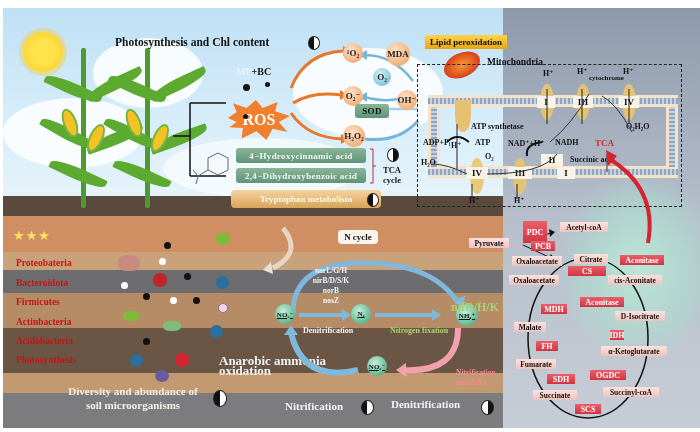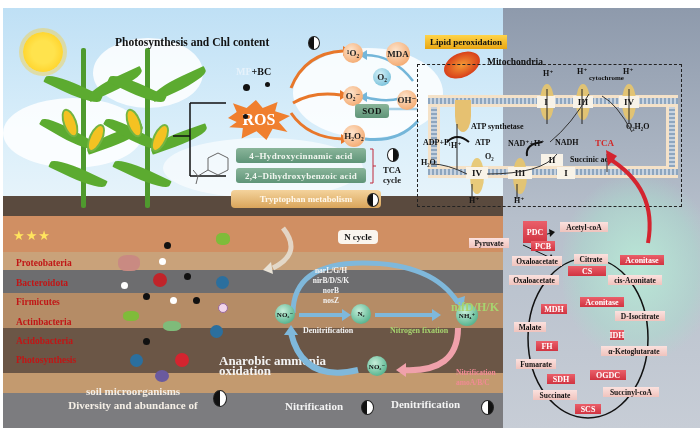--- a/index.html
+++ b/index.html
@@ -28,21 +28,21 @@
 
   
   .stalk { width: 5px; background: #4f9a2e; border-radius: 2px; }
   .leaf { width: 60px; height: 12px; background: #5cab30; border-radius: 60% 5% 60% 5%; }
   .cob { width: 14px; height: 30px; border-radius: 50%; background: #f4c222; border: 2px solid #73b443; }
 
   .title-text { font-weight: bold; color: #111; }
   .bubble { border-radius: 50%; display: flex; align-items: center; justify-content: center; font-weight: bold; font-size: 9px; color: #222; }
   .bubble.orange { background: radial-gradient(circle at 40% 35%, #fde4cc 0%, #f5b07a 70%, #ee9a5a 100%); }
   .bubble.blue { background: radial-gradient(circle at 40% 35%, #d6f1f7 0%, #83c6de 70%, #5eadc9 100%); }
-  .bubble.teal { background: radial-gradient(circle at 40% 35%, #c6eed9 0%, #5fb894 70%, #3d9a78 100%); color: #111; }
+  .bubble.teal { background: radial-gradient(circle at 40% 35%, #c6eed9 0%, #5fb894 70%, #3d9a78 100%); color: #111; text-decoration: underline; }
 
   .ros { left: 225px; top: 92px; width: 62px; height: 40px; background: #f07f2e; clip-path: polygon(0% 45%, 14% 30%, 8% 8%, 30% 20%, 45% 0%, 56% 20%, 80% 5%, 76% 28%, 100% 40%, 82% 55%, 96% 80%, 72% 72%, 62% 100%, 46% 78%, 22% 96%, 24% 70%, 2% 68%, 14% 55%); display: flex; align-items: center; justify-content: center; color: #fff; font-size: 16px; font-weight: bold; }
 
   .green-box { background: linear-gradient(180deg, #8ab59a 0%, #5f9478 100%); color: #f1f6ef; font-weight: bold; font-size: 9px; border-radius: 3px; display: flex; align-items: center; justify-content: center; letter-spacing: 0.3px; }
   .tan-box { background: linear-gradient(180deg, #f4d39c 0%, #d9a55b 100%); color: #fff8ec; font-weight: bold; font-size: 9px; border-radius: 4px; display: flex; align-items: center; justify-content: center; }
   .lipid-box { background: linear-gradient(180deg, #ffd44a 0%, #e8a613 100%); color: #111; font-weight: bold; font-size: 9px; display: flex; align-items: center; justify-content: center; }
 
   .dashed-box { left: 414px; top: 56px; width: 265px; height: 143px; border: 1.5px dashed #222; }
   .membrane { background: repeating-linear-gradient(90deg, #8ea6bf 0px, #8ea6bf 2px, #c7d3e0 2px, #c7d3e0 4px); border: 3px solid #f5e2c8; border-left: none; border-right: none; }
   .membrane-v { background: repeating-linear-gradient(0deg, #8ea6bf 0px, #8ea6bf 2px, #c7d3e0 2px, #c7d3e0 4px); border: 3px solid #f5e2c8; border-top: none; border-bottom: none; }
@@ -253,22 +253,22 @@
   <div class="abs particle" style="left:161px;top:234px;background:#111;"></div>
   <div class="abs particle" style="left:156px;top:250px;background:#fff;"></div>
   <div class="abs particle" style="left:118px;top:274px;background:#fff;"></div>
   <div class="abs particle" style="left:181px;top:265px;background:#111;"></div>
   <div class="abs particle" style="left:140px;top:285px;background:#111;"></div>
   <div class="abs particle" style="left:167px;top:289px;background:#fff;"></div>
   <div class="abs particle" style="left:190px;top:289px;background:#111;"></div>
   <div class="abs particle" style="left:140px;top:330px;background:#111;"></div>
 
   <div class="abs soil-caption" style="left:40px;top:376px;width:180px;">
+    <div>Diversity and abundance of</div>
     <div>soil microorganisms</div>
-    <div>Diversity and abundance of</div>
   </div>
   <div class="abs yy" style="left:210px;top:382px;width:14px;height:17px;"></div>
   <div class="abs white-bold" style="left:216px;top:348px;font-size:13px;line-height:10px;">
     <div>Anarobic ammonia</div>
     <div>oxidation</div>
   </div>
 
   <div class="abs ncycle-box" style="left:335px;top:222px;width:40px;height:14px;">N cycle</div>
   <svg class="abs" style="left:240px;top:200px;" width="260" height="210">
     <path d="M 40 20 Q 60 45 30 60" stroke="#e8e2d6" stroke-width="5" fill="none" opacity="0.85"></path>

